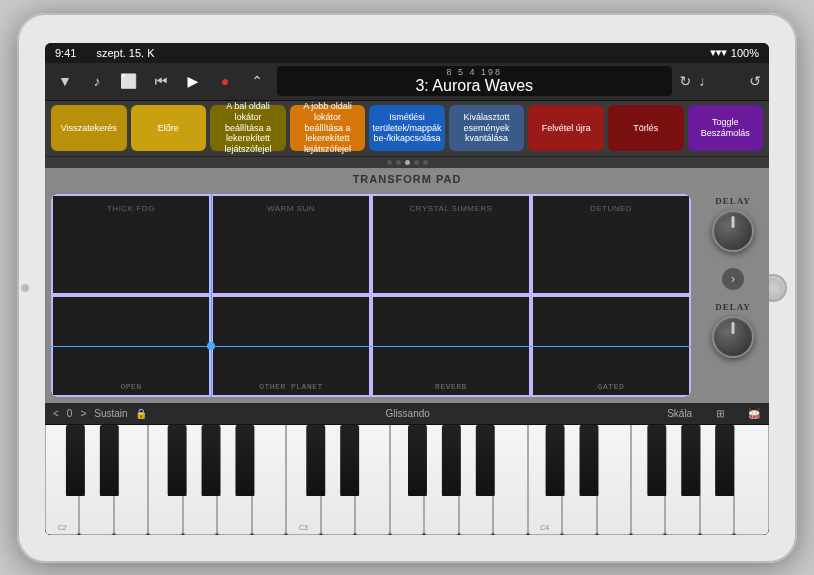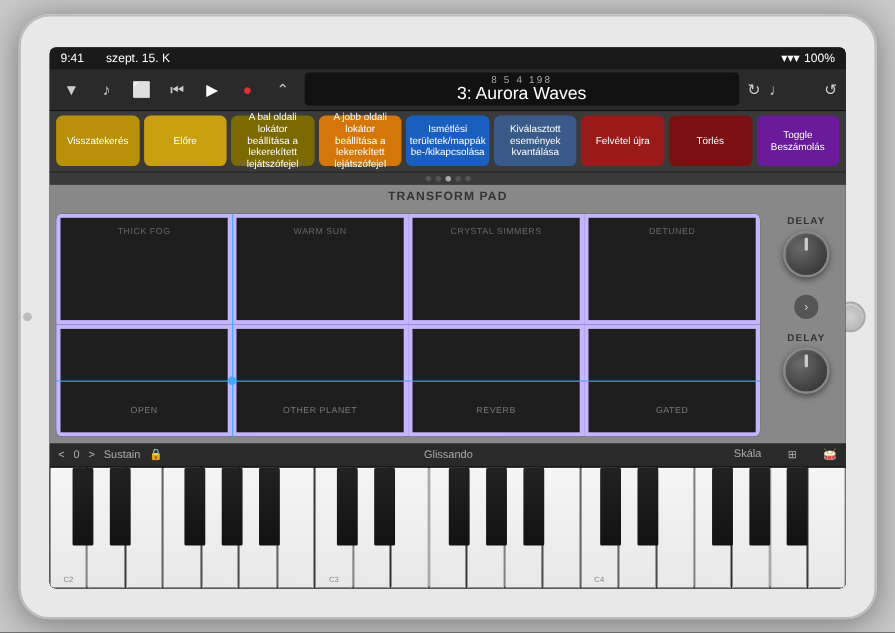--- a/index.html
+++ b/index.html
@@ -173,38 +173,39 @@
       display: grid;
       grid-template-columns: 1fr 1fr 1fr 1fr;
       grid-template-rows: 1fr 1fr;
       margin: 6px;
       background: #1e1e1e;
       border-radius: 6px;
       overflow: hidden;
       position: relative;
     }
     .transform-cell {
-      border: 4px solid #c4b5fd;
+      border: 2px solid #c4b5fd;
       display: flex;
       align-items: center;
       justify-content: center;
       font-size: 9px;
       color: #888;
       letter-spacing: 0.5px;
       position: relative;
       cursor: pointer;
     }
     .transform-cell .cell-label {
       position: absolute;
-      bottom: 16px;
+      bottom: 4px;
       left: 0; right: 0;
       text-align: center;
       font-size: 8px;
       color: #777;
       letter-spacing: 0.5px;
+      font-family: Liberation Mono, monospace;
     }
     .transform-cell .cell-label-top {
       position: absolute;
       top: 8px;
       left: 0; right: 0;
       text-align: center;
       font-size: 8px;
       color: #666;
       letter-spacing: 0.5px;
     }
@@ -249,20 +250,21 @@
       display: flex;
       flex-direction: column;
       align-items: center;
       gap: 4px;
     }
     .knob-label {
       font-size: 9px;
       color: #333;
       letter-spacing: 1px;
       font-weight: 600;
+      font-family: Liberation Serif, serif;
     }
     .knob {
       width: 42px;
       height: 42px;
       border-radius: 50%;
       background: radial-gradient(circle at 35% 35%, #6a6a6a, #2a2a2a);
       border: 2px solid #888;
       box-shadow: 0 2px 6px rgba(0,0,0,0.5), inset 0 1px 2px rgba(255,255,255,0.1);
       cursor: pointer;
       position: relative;

